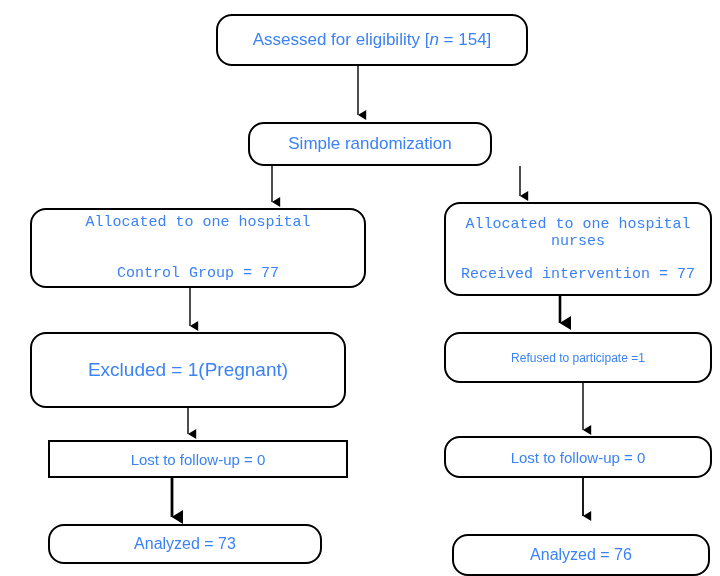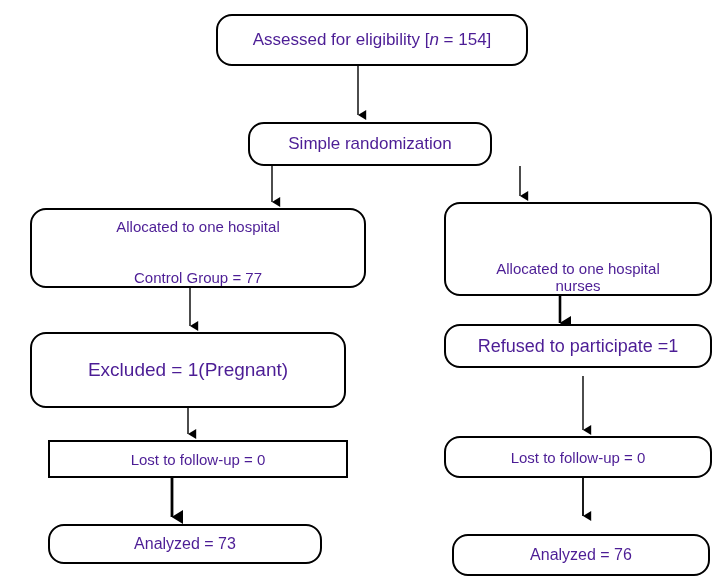--- a/index.html
+++ b/index.html
@@ -7,21 +7,21 @@
     padding: 0;
     background: #ffffff;
   }
   #flow-root {
     position: relative;
     width: 720px;
     height: 576px;
     background: #ffffff;
     overflow: hidden;
     font-family: "Liberation Sans", sans-serif;
-    color: #4c1d95;
+    color: #3b82f6;
   }
   svg.connectors {
     position: absolute;
     left: 0;
     top: 0;
     width: 720px;
     height: 576px;
     pointer-events: none;
   }
   .node {
@@ -32,31 +32,31 @@
     display: flex;
     flex-direction: column;
     align-items: center;
     justify-content: center;
     text-align: center;
     z-index: 2;
   }
   .node.rounded { border-radius: 16px; }
   .node.square  { border-radius: 0; }
   .node.sans { font-family: "Liberation Sans", sans-serif; }
-  .node.serif { font-family: Liberation Sans, sans-serif; justify-content: flex-end; }
+  .node.serif { font-family: Liberation Mono, monospace; }
   .node .line { display: block; white-space: nowrap; }
   .node .line + .line { margin-top: 0; }
   .gap-lines .line + .line { margin-top: 34px; }
 
   #node-assessed   { left: 216px; top: 14px;  width: 312px; height: 52px; font-size: 17px; }
   #node-random     { left: 248px; top: 122px; width: 244px; height: 44px; font-size: 17px; text-align: center; }
   #node-alloc-left { left: 30px;  top: 208px; width: 336px; height: 80px; font-size: 15px; }
   #node-alloc-right{ left: 444px; top: 202px; width: 268px; height: 94px; font-size: 15px; }
   #node-excluded   { left: 30px;  top: 332px; width: 316px; height: 76px; font-size: 19px; }
-  #node-refused    { left: 444px; top: 324px; width: 268px; height: 44px; font-size: 18px; }
+  #node-refused    { left: 444px; top: 332px; width: 268px; height: 51px; font-size: 12px; }
   #node-lost-left  { left: 48px;  top: 440px; width: 300px; height: 38px; font-size: 15px; }
   #node-lost-right { left: 444px; top: 436px; width: 268px; height: 42px; font-size: 15px; }
   #node-analyzed-left  { left: 48px;  top: 524px; width: 274px; height: 40px; font-size: 16px; }
   #node-analyzed-right { left: 452px; top: 534px; width: 258px; height: 42px; font-size: 16px; }
 
   .ital { font-style: italic; }
 </style>
 </head>
 <body>
 
@@ -100,20 +100,21 @@
   </div>
 
   <div class="node rounded serif gap-lines" id="node-alloc-left">
     <span class="line">Allocated to one hospital</span>
     <span class="line">Control Group = 77</span>
   </div>
 
   <div class="node rounded serif" id="node-alloc-right">
     <span class="line">Allocated to one hospital</span>
     <span class="line">nurses</span>
+    <span class="line" style="margin-top:16px">Received intervention = 77</span>
   </div>
 
   <div class="node rounded sans gap-lines" id="node-excluded">
     <span class="line">Excluded = 1(Pregnant)</span>
   </div>
 
   <div class="node rounded sans" id="node-refused">
     <span class="line">Refused to participate =1</span>
   </div>
 

